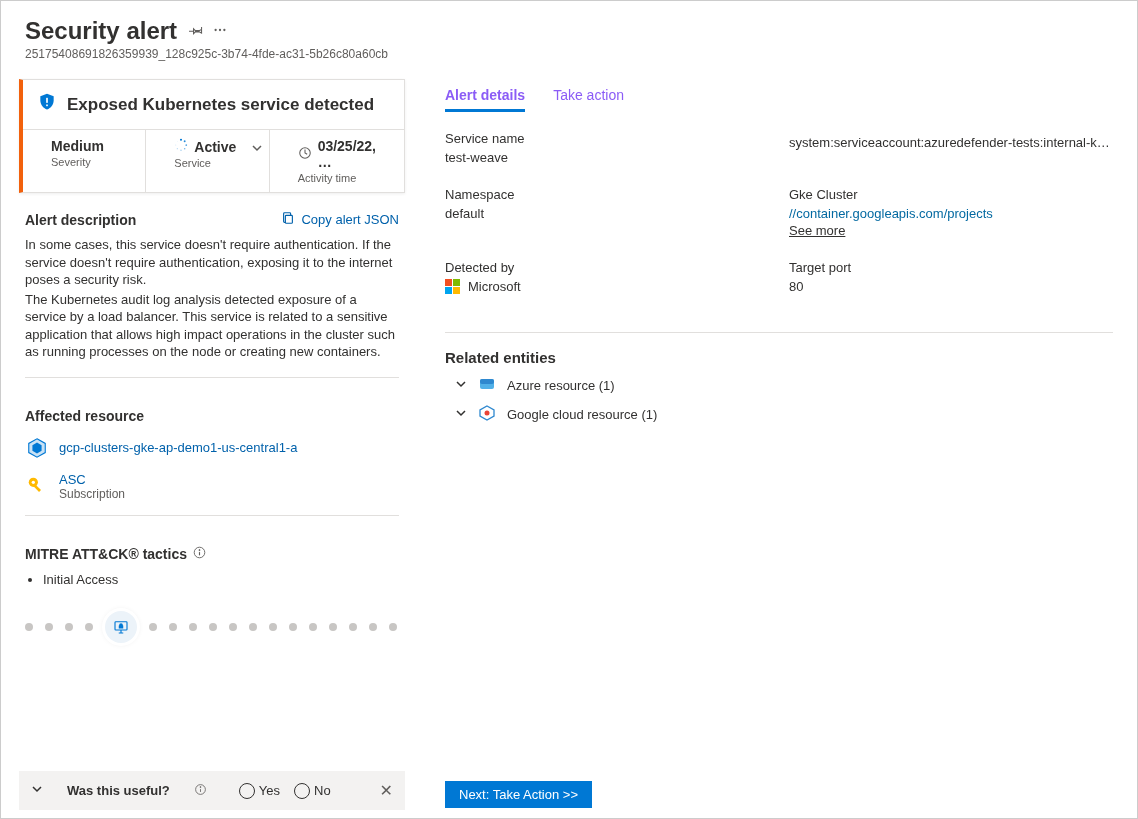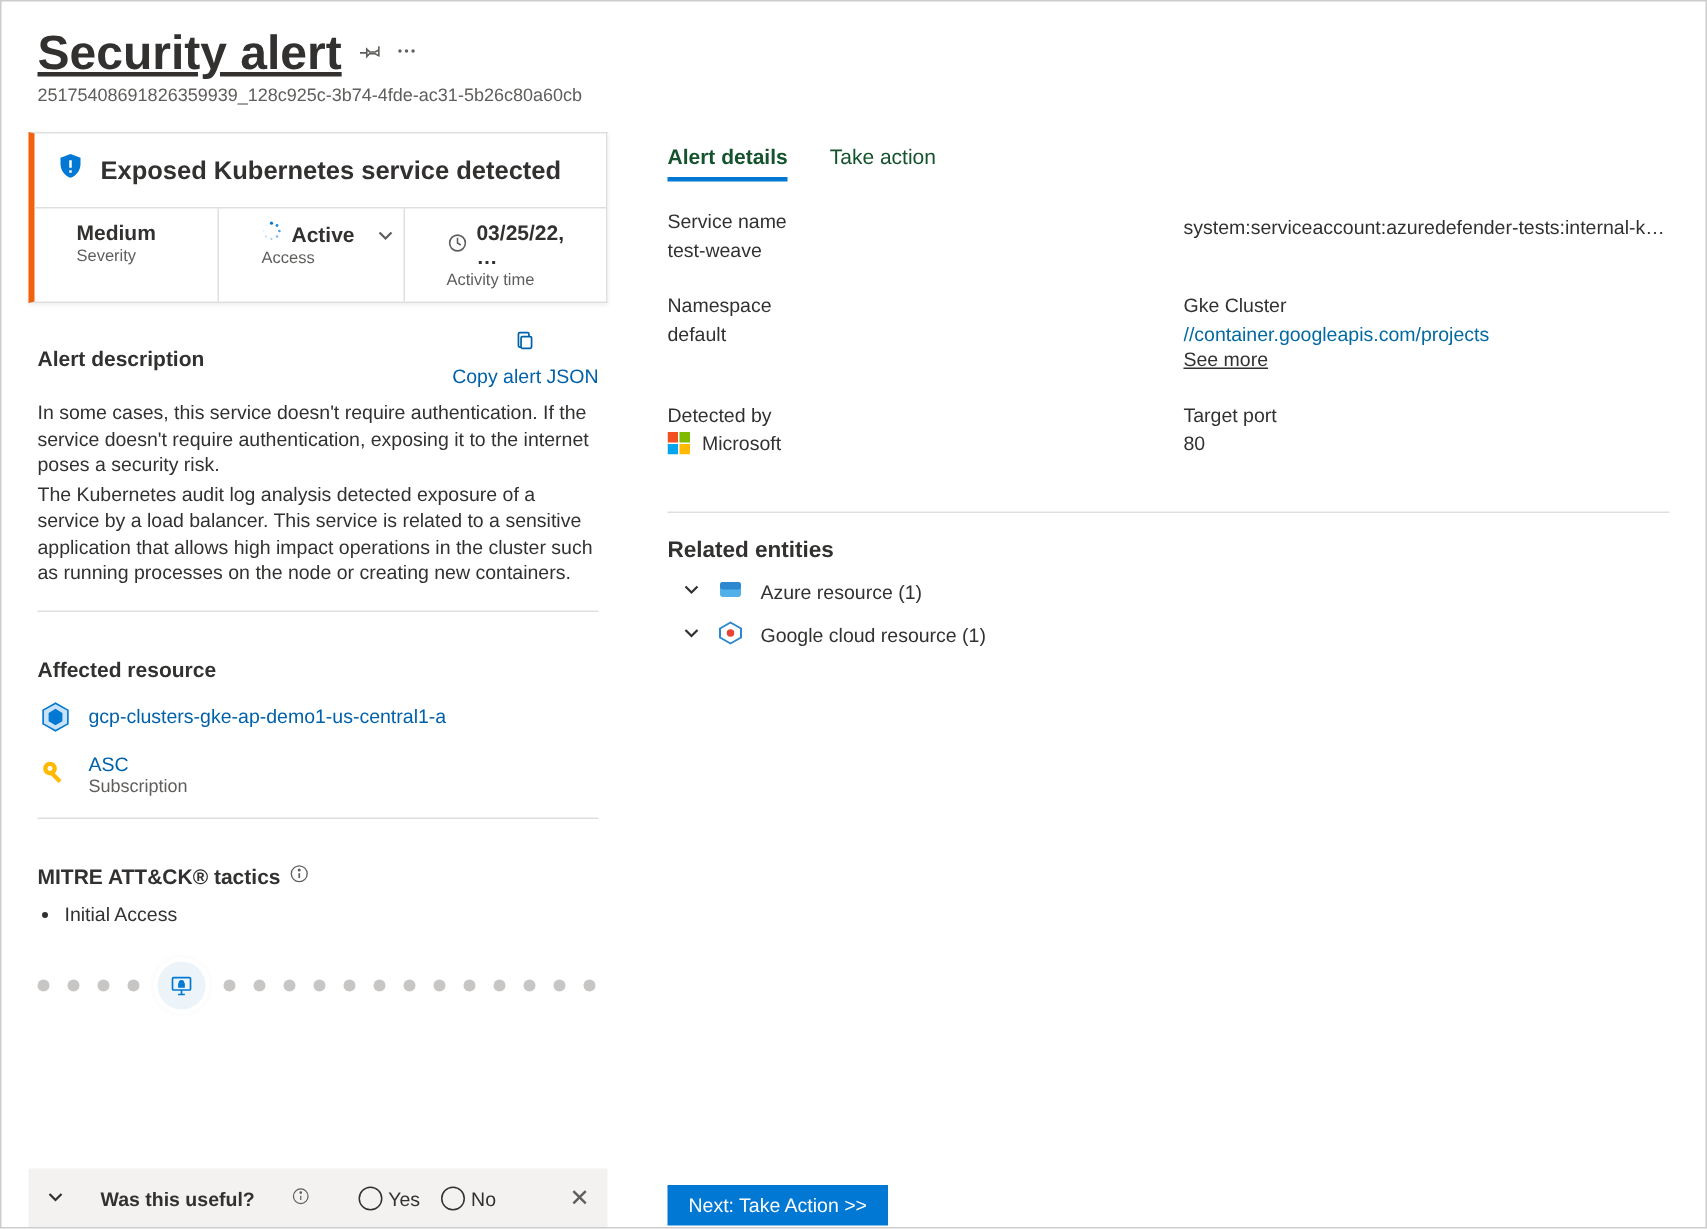--- a/index.html
+++ b/index.html
@@ -15,23 +15,22 @@
     }
     .header {
       padding: 16px 24px 10px 24px;
     }
     .header-title-row {
       display: flex;
       align-items: center;
       gap: 12px;
     }
     .header-title {
-      font-size: 32px;
-      font-weight: 600;
-      text-decoration: underline;
+      font-size: 24px;
+      font-weight: 600;
     }
     .header-icons {
       display: flex;
       gap: 10px;
       color: #605e5c;
     }
     .pin-icon svg, .more-icon svg {
       width: 14px; height: 14px;
     }
     .header-sub {
@@ -127,21 +126,20 @@
       font-size: 14px;
       font-weight: 600;
     }
     .copy-json {
       display: flex;
       align-items: center;
       gap: 6px;
       color: #0061ab;
       font-size: 13px;
       cursor: pointer;
-      flex-direction: column;
     }
     .copy-json svg { width: 14px; height: 14px; }
     .desc-text {
       font-size: 13px;
       color: #323130;
       margin-top: 8px;
       line-height: 1.35;
     }
     .desc-text p { margin-bottom: 2px; }
 
@@ -250,21 +248,21 @@
       display: flex;
       gap: 28px;
       border-bottom: 1px solid transparent;
       margin-bottom: 18px;
     }
     .tab {
       font-size: 14px;
       padding: 6px 0;
       cursor: pointer;
       border-bottom: 3px solid transparent;
-      color: #14532d;
+      color: #8b5cf6;
     }
     .tab.active {
       border-bottom-color: #0078d4;
       font-weight: 600;
     }
 
     .details-grid {
       display: grid;
       grid-template-columns: 320px 1fr;
       column-gap: 24px;
@@ -385,21 +383,21 @@
                     <circle cx="12.2" cy="12.2" r="0.9" opacity="0.55"></circle>
                     <circle cx="8" cy="14" r="0.8" opacity="0.4"></circle>
                     <circle cx="3.8" cy="12.2" r="0.7" opacity="0.3"></circle>
                     <circle cx="2" cy="8" r="0.6" opacity="0.2"></circle>
                     <circle cx="3.8" cy="3.8" r="0.5" opacity="0.15"></circle>
                   </g>
                 </svg>
             </span>
             <span>Active</span>
           </div>
-          <div class="meta-label">Access</div>
+          <div class="meta-label">Service</div>
           <span class="chev">
             <svg width="12" height="12" viewBox="0 0 12 12" fill="none" stroke="currentColor" stroke-width="1.5">
                 <path d="M2 4l4 4 4-4"></path>
               </svg>
           </span>
         </div>
         <div class="meta-cell">
           <div class="meta-value">
             <span class="clock-icon">
               <svg viewBox="0 0 16 16" fill="none" stroke="currentColor" stroke-width="1.2">

